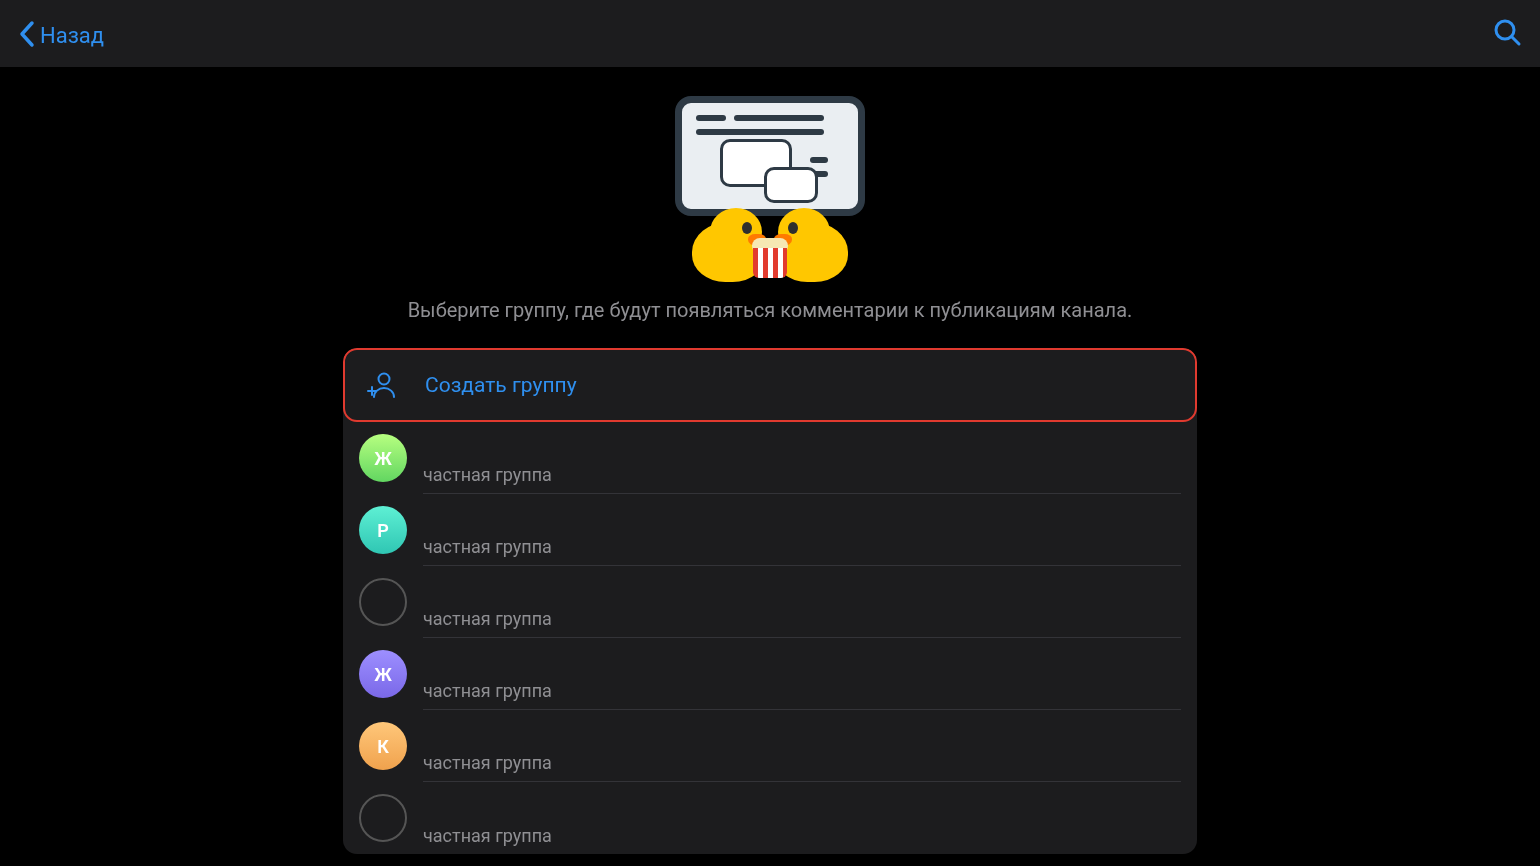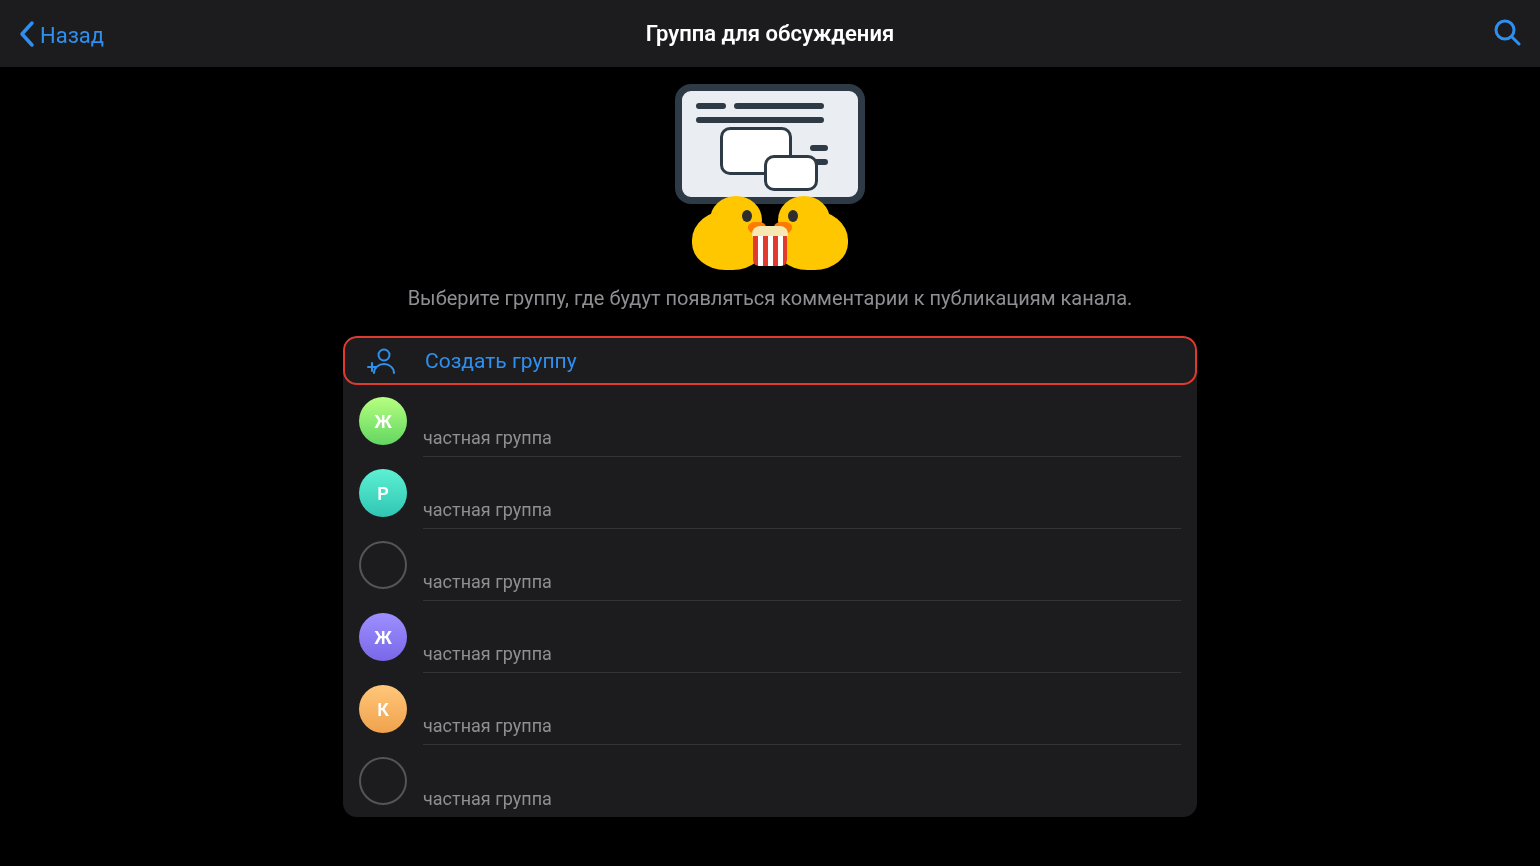--- a/index.html
+++ b/index.html
@@ -38,21 +38,21 @@
   }
   .search-btn {
     color: #2f8fef;
     cursor: pointer;
   }
   .content {
     width: 100%;
     display: flex;
     flex-direction: column;
     align-items: center;
-    padding-top: 16px;
+    padding-top: 28px;
   }
   .hero {
     width: 220px;
     height: 180px;
     position: relative;
     display: flex;
     flex-direction: column;
     align-items: center;
   }
   .screen {
@@ -150,21 +150,21 @@
   .list-panel {
     margin-top: 26px;
     width: 854px;
     background: #1c1c1e;
     border-radius: 14px;
     overflow: hidden;
   }
   .create-row {
     display: flex;
     align-items: center;
-    height: 49px;
+    height: 74px;
     padding: 0 22px;
     color: #2f8fef;
     font-size: 21px;
     border: 2.5px solid #e03a2f;
     border-radius: 14px;
     cursor: pointer;
     gap: 28px;
   }
   .create-row svg { flex-shrink: 0; }
   .group-row {
@@ -211,21 +211,20 @@
 </head>
 <body>
 
 <div class="header">
   <div class="back-btn">
     <svg width="18" height="28" viewBox="0 0 18 28" fill="none">
       <path d="M14 3 L4 14 L14 25" stroke="#2f8fef" stroke-width="3.5" stroke-linecap="round" stroke-linejoin="round"></path>
     </svg>
     <span>Назад</span>
   </div>
-  <div class="header-title">Группа для обсуждения</div>
   <div class="search-btn">
     <svg width="30" height="30" viewBox="0 0 30 30" fill="none">
       <circle cx="13" cy="13" r="9" stroke="#2f8fef" stroke-width="3"></circle>
       <line x1="20" y1="20" x2="27" y2="27" stroke="#2f8fef" stroke-width="3" stroke-linecap="round"></line>
     </svg>
   </div>
 </div>
 
 <div class="content">
 

